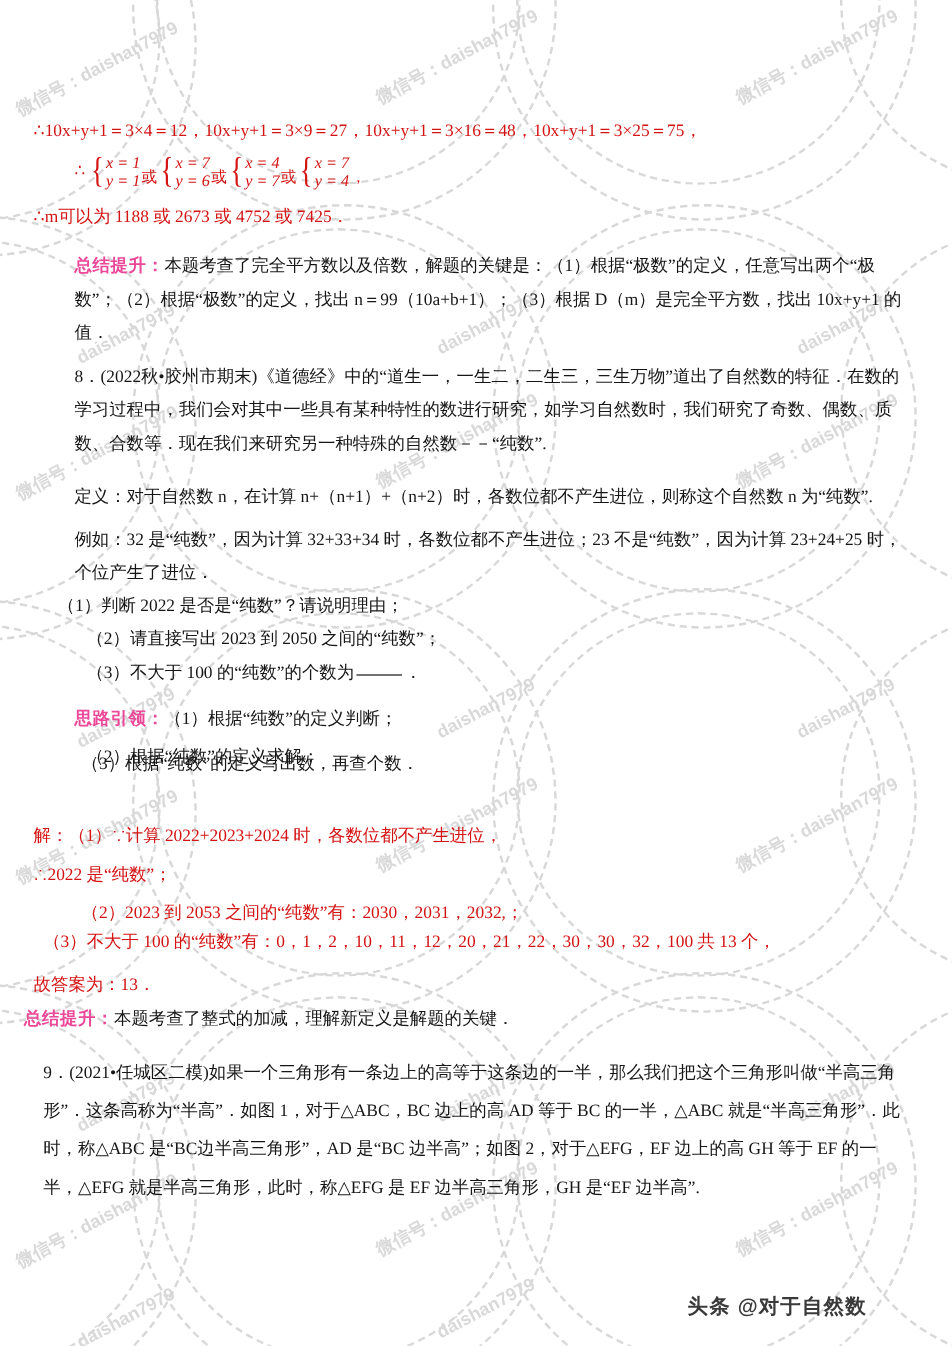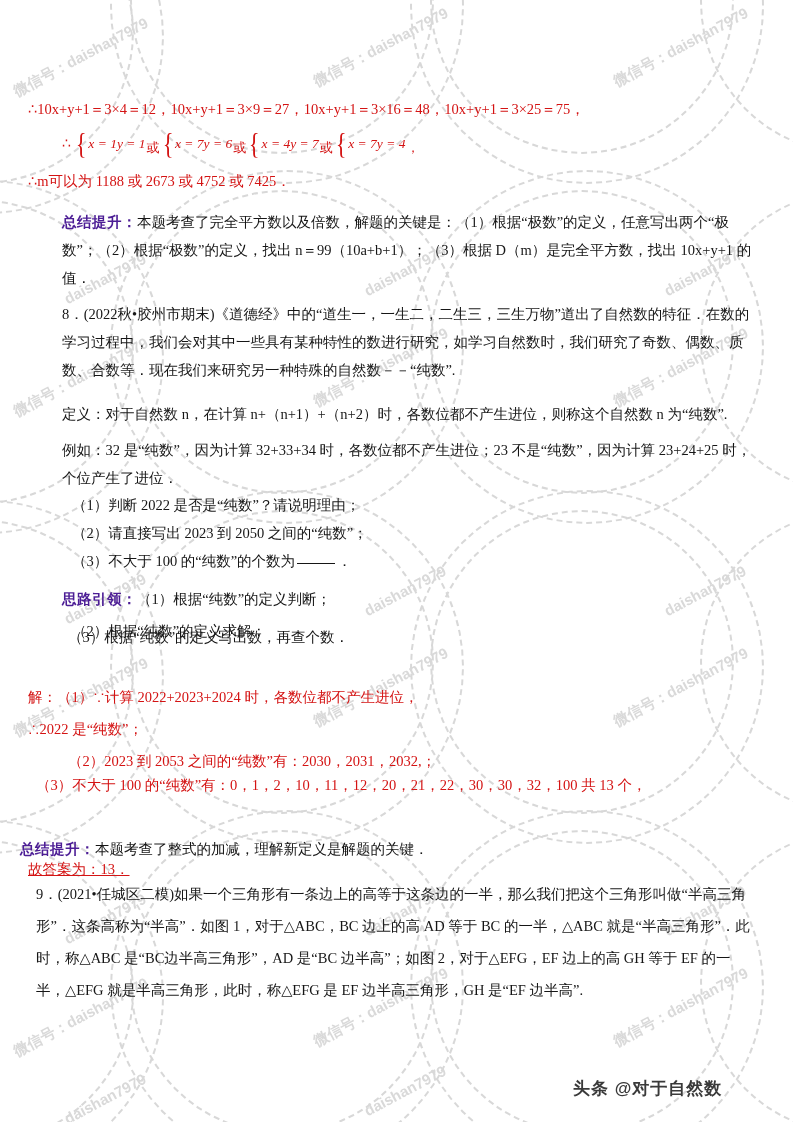--- a/index.html
+++ b/index.html
@@ -53,21 +53,21 @@
     padding-left: 62px;
     padding-right: 40px;
     font-size: 14.5px;
     line-height: 18px;
     white-space: nowrap;
   }
   .red   { color: #d41313; padding-left: 28px; }
   .black { color: #161616; }
   .wrapline { white-space: normal; }
   .bold-red {
-    color: #4c1d95;
+    color: #ec4899;
     font-weight: bold;
     font-family: "Liberation Sans", sans-serif;
     letter-spacing: 0.5px;
   }
 
   
   .eqrow {
     position: absolute;
     left: 62px;
     display: flex;
@@ -84,21 +84,21 @@
   .brace {
     font-size: 30px;
     line-height: 1;
     font-family: "Liberation Serif", serif;
     transform: scaleX(0.75);
     display: inline-block;
     color: #d41313;
   }
   .sys-body {
     display: inline-flex;
-    flex-direction: row;
+    flex-direction: column;
     justify-content: center;
     font-size: 13.5px;
     line-height: 15px;
     font-style: italic;
   }
   .joiner {
     font-size: 13px;
     font-style: normal;
     align-self: flex-end;
     padding-bottom: 1px;
@@ -239,37 +239,37 @@
 
   <div class="line wrapline" style="top:208px; line-height:28px;">
     <span class="bold-red">总结提升：</span><span class="black">本题考查了完全平方数以及倍数，解题的关键是：（1）根据“极数”的定义，任意写出两个“极数”；（2）根据“极数”的定义，找出 n＝99（10a+b+1）；（3）根据 D（m）是完全平方数，找出 10x+y+1 的值．</span>
   </div>
 
   <div class="line wrapline black" style="top:300px; line-height:28px;">8．(2022秋•胶州市期末)《道德经》中的“道生一，一生二，二生三，三生万物”道出了自然数的特征．在数的学习过程中，我们会对其中一些具有某种特性的数进行研究，如学习自然数时，我们研究了奇数、偶数、质数、合数等．现在我们来研究另一种特殊的自然数－－“纯数”.</div>
 
   <div class="line black" style="top:405px;">定义：对于自然数 n，在计算 n+（n+1）+（n+2）时，各数位都不产生进位，则称这个自然数 n 为“纯数”.</div>
   <div class="line wrapline black" style="top:436px; line-height:28px;">例如：32 是“纯数”，因为计算 32+33+34 时，各数位都不产生进位；23 不是“纯数”，因为计算 23+24+25 时，个位产生了进位．</div>
 
-  <div class="line black" style="top:496px; padding-left:72px;">（1）判断 2022 是否是“纯数”？请说明理由；</div>
+  <div class="line black" style="top:496px; padding-left:48px;">（1）判断 2022 是否是“纯数”？请说明理由；</div>
   <div class="line black" style="top:524px; padding-left:72px;">（2）请直接写出 2023 到 2050 之间的“纯数”；</div>
   <div class="line black" style="top:552px; padding-left:72px;">
     <span>（3）不大于 100 的“纯数”的个数为</span><span class="blank-underline"></span><span>．</span>
   </div>
 
   <div class="line" style="top:590px;">
     <span class="bold-red">思路引领：</span><span class="black">（1）根据“纯数”的定义判断；</span>
   </div>
   <div class="line black" style="top:622px; padding-left:72px;">（2）根据“纯数”的定义求解；</div>
   <div class="line black" style="top:628px; padding-left:68px;">（3）根据“纯数”的定义写出数，再查个数．</div>
 
   <div class="line red" style="top:688px;">解：（1）∵计算 2022+2023+2024 时，各数位都不产生进位，</div>
   <div class="line red" style="top:720px;">∴2022 是“纯数”；</div>
   <div class="line red" style="top:752px; padding-left:68px;">（2）2023 到 2053 之间的“纯数”有：2030，2031，2032,；</div>
   <div class="line red" style="top:776px; padding-left:36px;">（3）不大于 100 的“纯数”有：0，1，2，10，11，12，20，21，22，30，30，32，100 共 13 个，</div>
-  <div class="line red" style="top:860px;text-decoration:underline;">故答案为：13．</div>
+  <div class="line red" style="top:812px;">故答案为：13．</div>
 
   <div class="line" style="top:840px;padding-left:20px;">
     <span class="bold-red">总结提升：</span><span class="black">本题考查了整式的加减，理解新定义是解题的关键．</span>
   </div>
 
   <div class="line wrapline black" style="top:878px; line-height:32px;padding-left:36px;">9．(2021•任城区二模)如果一个三角形有一条边上的高等于这条边的一半，那么我们把这个三角形叫做“半高三角形”．这条高称为“半高”．如图 1，对于△ABC，BC 边上的高 AD 等于 BC 的一半，△ABC 就是“半高三角形”．此时，称△ABC 是“BC边半高三角形”，AD 是“BC 边半高”；如图 2，对于△EFG，EF 边上的高 GH 等于 EF 的一半，△EFG 就是半高三角形，此时，称△EFG 是 EF 边半高三角形，GH 是“EF 边半高”.</div>
 
 </div>
 
 <div id="footer-brand">头条 @对于自然数</div>

